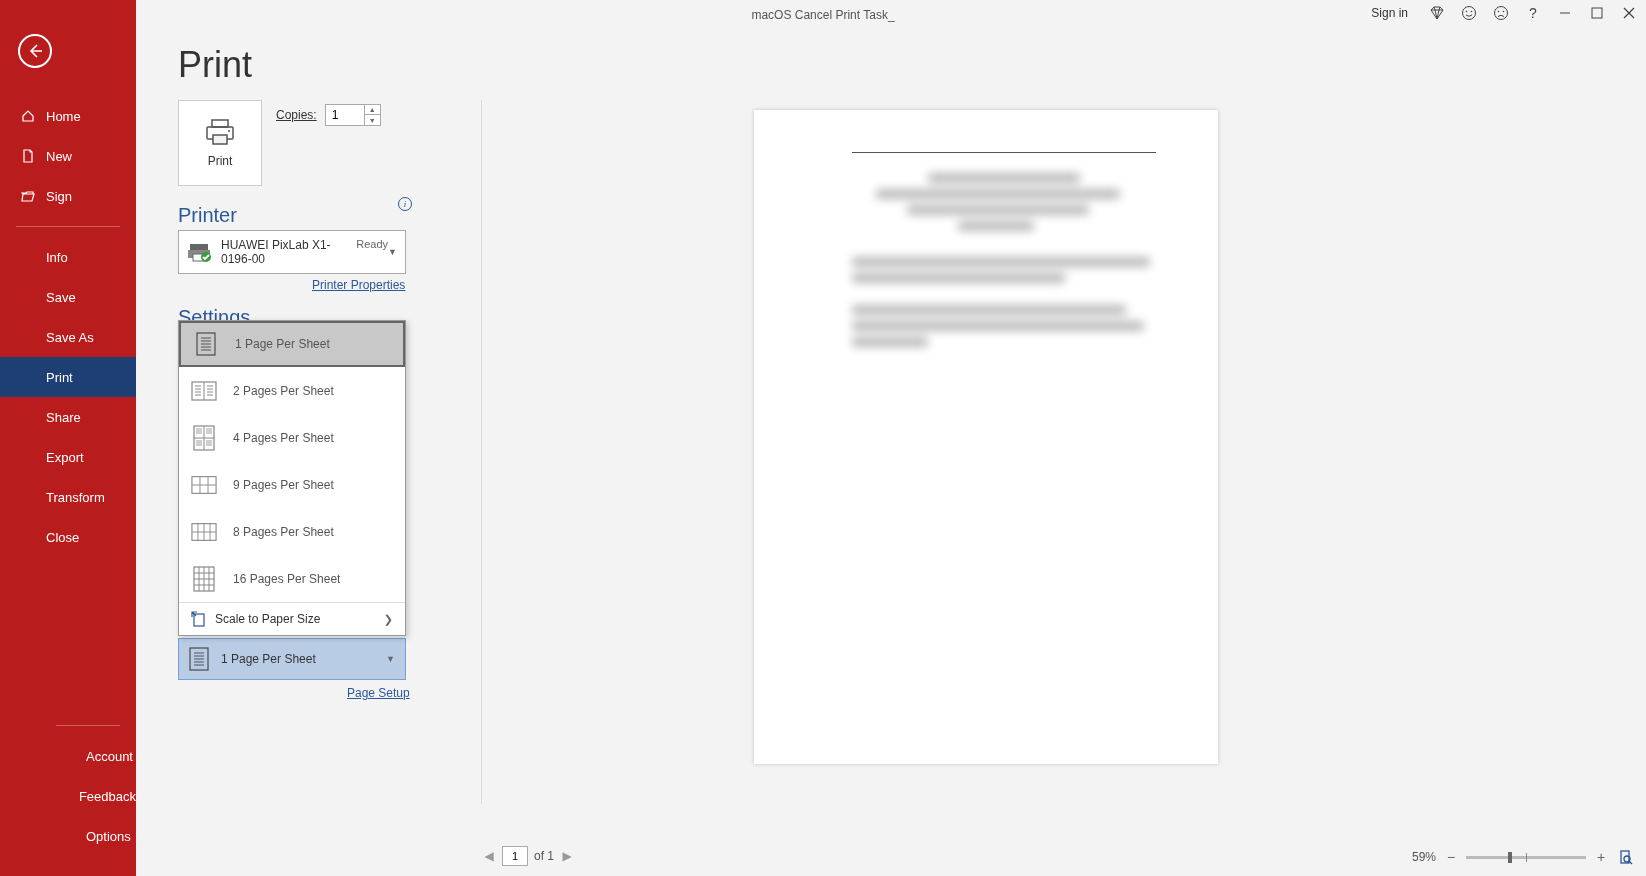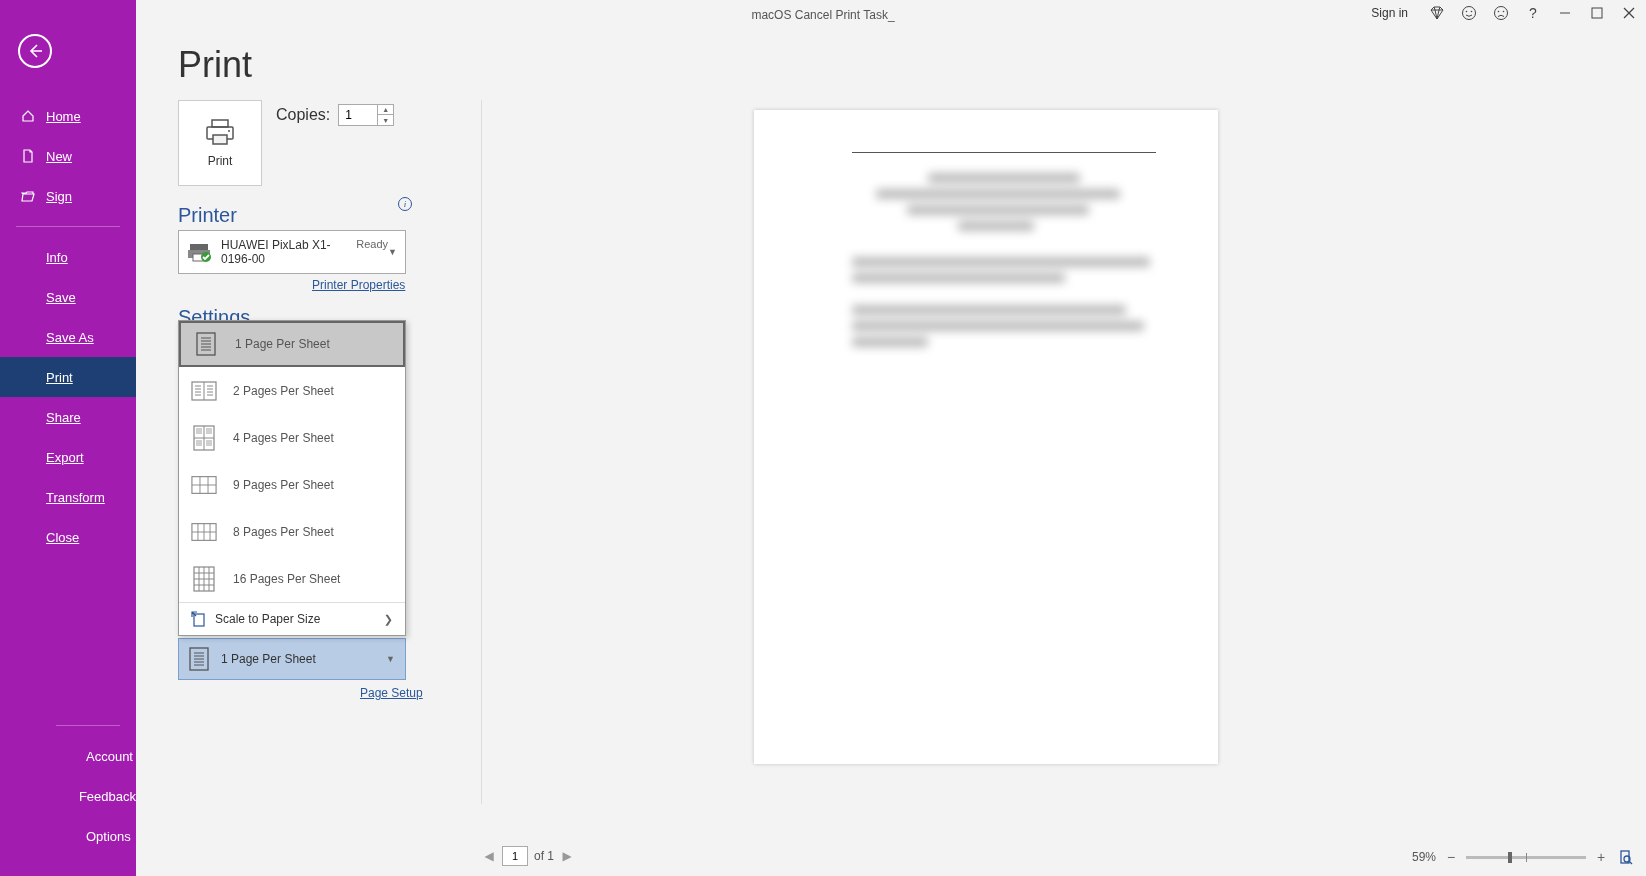--- a/index.html
+++ b/index.html
@@ -6,38 +6,38 @@
 html, body { width: 1646px; height: 876px; overflow: hidden; background: #f3f3f3; }
 
 
 .titlebar { position: absolute; top: 0; left: 0; right: 0; height: 30px; display: flex; align-items: center; justify-content: center; }
 .titlebar-title { font-size: 12px; color: #555; position: absolute; left: 50%; transform: translateX(-50%); }
 .titlebar-right { position: absolute; right: 8px; top: 4px; display: flex; align-items: center; gap: 14px; }
 .titlebar-right .tb-btn { width: 18px; height: 18px; display: flex; align-items: center; justify-content: center; color: #444; cursor: pointer; }
 .signin { font-size: 12px; color: #333; cursor: pointer; margin-right: 6px; }
 
 
-.sidebar { position: absolute; top: 0; left: 0; width: 136px; height: 876px; background: #a21caf; color: #fff; text-decoration: underline; }
+.sidebar { position: absolute; top: 0; left: 0; width: 136px; height: 876px; background: #b91c1c; color: #fff; }
 .back-btn { width: 34px; height: 34px; border: 2px solid #fff; border-radius: 50%; display: flex; align-items: center; justify-content: center; margin: 34px 0 0 18px; cursor: pointer; }
 .side-items { margin-top: 28px; }
 .side-item { display: flex; align-items: center; height: 40px; padding-left: 20px; font-size: 13px; cursor: pointer; gap: 10px; }
 .side-item.active { background: #1e3f73; }
 .side-sep { border-top: 1px solid rgba(255,255,255,0.3); margin: 10px 16px; }
 .side-icon { width: 16px; height: 16px; display: flex; align-items: center; justify-content: center; }
 .side-bottom { position: absolute; bottom: 20px; left: 0; right: 0; margin-left: 40px; }
 
 
 .main { position: absolute; left: 136px; top: 0; right: 0; bottom: 0; }
 .page-title { position: absolute; left: 42px; top: 44px; font-size: 36px; font-weight: 300; color: #333; }
 
 .print-box { position: absolute; left: 42px; top: 100px; width: 84px; height: 86px; border: 1px solid #ccc; background: #fff; display: flex; flex-direction: column; align-items: center; justify-content: center; gap: 8px; cursor: pointer; }
 .print-box-label { font-size: 12px; color: #333; }
 
 .copies-row { position: absolute; left: 140px; top: 104px; display: flex; align-items: center; gap: 8px; }
-.copies-label { font-size: 16px; color: #333; }
+.copies-label { font-size: 12px; color: #333; text-decoration: underline; }
 .copies-input { width: 56px; height: 22px; border: 1px solid #aaa; background: #fff; display: flex; align-items: center; }
 .copies-input input { border: none; width: 38px; padding-left: 6px; font-size: 12px; outline: none; }
 .spinner { width: 16px; display: flex; flex-direction: column; }
 .spinner div { height: 10px; border-left: 1px solid #aaa; display: flex; align-items: center; justify-content: center; font-size: 7px; color: #666; cursor: pointer; }
 .spinner div:first-child { border-bottom: 1px solid #aaa; }
 
 .section-heading { font-size: 20px; color: #2b579a; font-weight: 400; }
 .printer-heading { position: absolute; left: 42px; top: 204px; }
 .info-icon { position: absolute; left: 262px; top: 197px; width: 14px; height: 14px; border: 1.5px solid #2b579a; border-radius: 50%; color: #2b579a; font-size: 9px; display: flex; align-items: center; justify-content: center; cursor: pointer; font-style: italic; font-family: Georgia, serif; }
 
@@ -58,21 +58,21 @@
 .dd-item.selected { background: #c8c8c8; border: 2px solid #666; height: 46px; }
 .dd-icon { width: 26px; height: 26px; display: flex; align-items: center; justify-content: center; }
 .dd-sep { border-top: 1px solid #ddd; }
 .dd-scale { height: 32px; display: flex; align-items: center; padding: 0 12px; font-size: 12px; color: #333; cursor: pointer; gap: 10px; }
 .dd-scale-arrow { margin-left: auto; font-size: 11px; color: #666; }
 
 
 .pages-selector { position: absolute; left: 42px; top: 638px; width: 228px; height: 42px; border: 1px solid #7aa0d0; background: #b9cce6; display: flex; align-items: center; padding: 0 10px; gap: 12px; cursor: pointer; font-size: 12px; color: #333; }
 .pages-selector .dropdown-caret { margin-left: auto; }
 
-.page-setup { position: absolute; left: 224px; top: 686px; font-size: 12px; color: #2b579a; text-decoration: underline; cursor: pointer; }
+.page-setup { position: absolute; left: 211px; top: 686px; font-size: 12px; color: #2b579a; text-decoration: underline; cursor: pointer; }
 
 
 .preview-pane { position: absolute; left: 345px; top: 100px; right: 20px; bottom: 72px; border-left: 1px solid #ddd; }
 .preview-page { position: absolute; left: 272px; top: 10px; width: 464px; height: 654px; background: #fff; box-shadow: 0 0 4px rgba(0,0,0,0.2); }
 .preview-content { position: absolute; top: 42px; left: 98px; right: 62px; }
 .preview-rule { border-top: 1px solid #555; margin-bottom: 20px; }
 .blur-block { filter: blur(5px); }
 .blur-line { height: 10px; margin: 6px 0; border-radius: 3px; }
 
 

